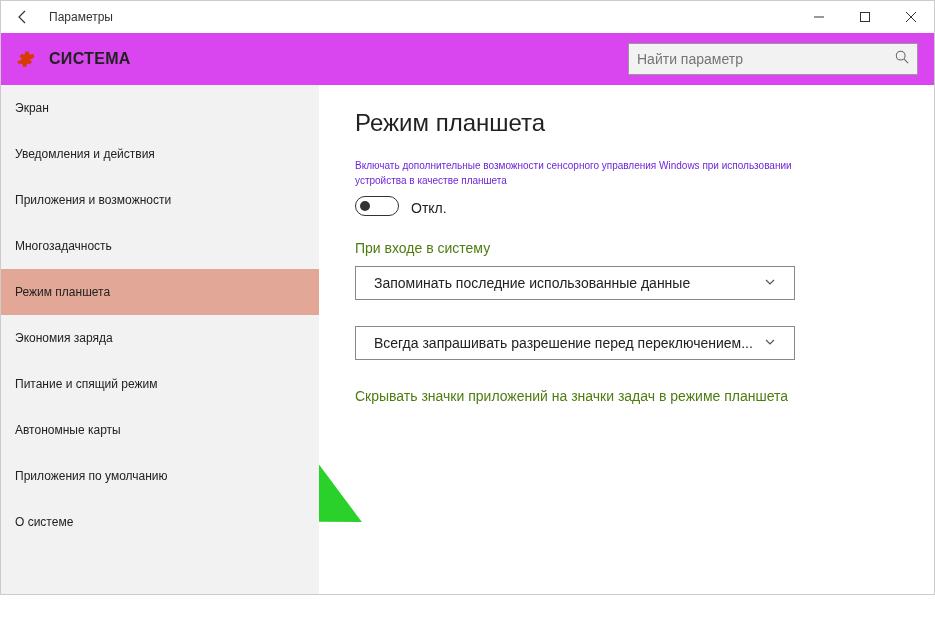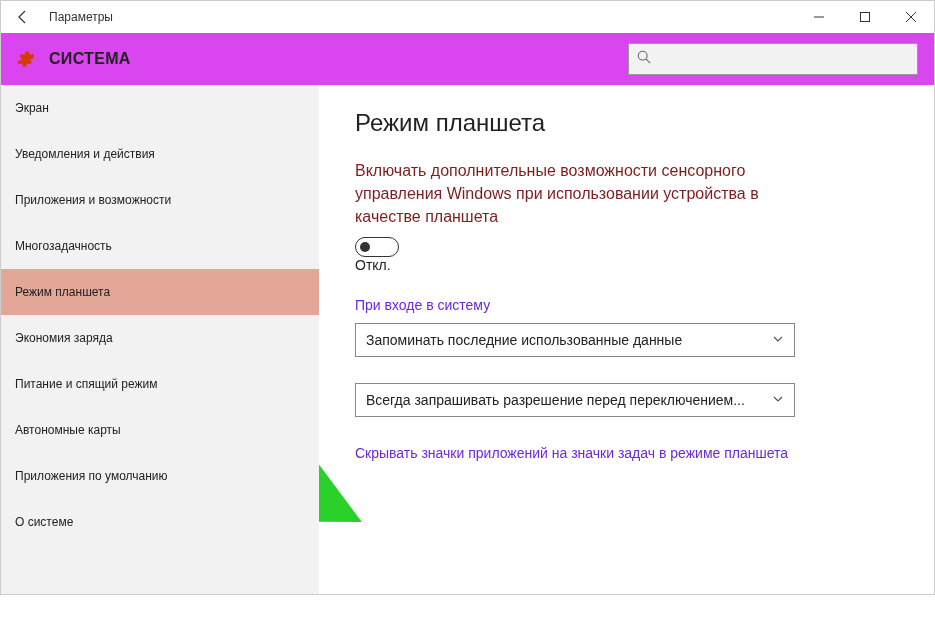--- a/index.html
+++ b/index.html
@@ -15,29 +15,29 @@
   .header .section-title { font-size: 16px; font-weight: 600; letter-spacing: 0.3px; color:#222; flex:1; }
   .header .search { width: 290px; height: 32px; border:1px solid #999; display:flex; align-items:center; padding: 0 8px; background:#f2f2f2; }
   .header .search input { flex:1; border:none; background:transparent; outline:none; font-size: 14px; color:#333; }
   .header .search .sicon { color:#555; }
   .body { flex:1; display:flex; min-height:0; }
   .sidebar { width: 318px; background:#f2f2f2; border-right: none; overflow-y:auto; }
   .sidebar-item { height: 46px; display:flex; align-items:center; padding: 0 14px; font-size: 12px; color:#222; cursor:pointer; }
   .sidebar-item.selected { background:#e2a797; }
   .content { flex:1; padding: 24px 30px 20px 36px; overflow-y:auto; position:relative; }
   .content h1 { font-size: 24px; font-weight: 400; color:#222; margin-bottom: 22px; }
-  .content p { font-size: 16px; color:#7f1d1d; line-height: 1.45; max-width: 450px; }
-  .toggle-row { display:flex; align-items:flex-start; margin-top: 8px; margin-bottom: 22px; flex-direction: column; }
+  .content p { font-size: 10px; color:#6d28d9; line-height: 1.45; max-width: 450px; }
+  .toggle-row { display:flex; align-items:flex-end; margin-top: 8px; margin-bottom: 22px; }
   .toggle { width: 44px; height: 20px; border:1px solid #333; border-radius: 10px; position:relative; background:#fff; margin-right: 12px; cursor:pointer; }
   .toggle .knob { width: 10px; height: 10px; background:#333; border-radius:50%; position:absolute; top:4px; left:4px; }
   .toggle.on { background:#d58673; border-color:#d58673; }
   .toggle.on .knob { background:#fff; left:auto; right:4px; }
   .toggle-label { font-size: 14px; color:#222; }
-  .section-label { font-size: 14px; color:#6d28d9; margin-bottom: 8px; max-width:450px; line-height:1.45;}
-  .dropdown { width: 440px; height: 34px; border:1px solid #888; background:#fff; display:flex; align-items:center; padding: 0 10px; font-size:14px; color:#222; margin-bottom: 26px; cursor:pointer; }
+  .section-label { font-size: 14px; color:#4d7c0f; margin-bottom: 8px; max-width:450px; line-height:1.45;}
+  .dropdown { width: 440px; height: 34px; border:1px solid #888; background:#fff; display:flex; align-items:center; padding: 0 18px; font-size:14px; color:#222; margin-bottom: 26px; cursor:pointer; }
   .dropdown span:first-child { flex:1; white-space:nowrap; overflow:hidden; text-overflow:ellipsis; }
   .chev { color:#555; }
   
   .arrow-svg { position:absolute; pointer-events:none; }
 </style>
 </head>
 <body>
 
 <div class="window">
 
@@ -68,20 +68,21 @@
   </div>
 
   <div class="header">
     <div class="gear">
       <svg width="20" height="20" viewBox="0 0 24 24">
           <path fill="#d83b01" d="M12 8a4 4 0 100 8 4 4 0 000-8zm9.4 4a7.6 7.6 0 00-.1-1.2l2.1-1.6-2-3.4-2.5 1a7.5 7.5 0 00-2-1.2l-.4-2.6h-4l-.4 2.6a7.5 7.5 0 00-2 1.2l-2.5-1-2 3.4 2.1 1.6a7.6 7.6 0 000 2.4L2.6 15l2 3.4 2.5-1c.6.5 1.3.9 2 1.2l.4 2.6h4l.4-2.6c.7-.3 1.4-.7 2-1.2l2.5 1 2-3.4-2.1-1.6c.1-.4.1-.8.1-1.2z"></path>
         </svg>
     </div>
     <div class="section-title">СИСТЕМА</div>
     <div class="search">
+      <input type="text" placeholder="Найти параметр" style="">
       <span class="sicon">
         <svg width="14" height="14" viewBox="0 0 16 16">
             <circle cx="6.5" cy="6.5" r="5" stroke="#666" stroke-width="1.2" fill="none"></circle>
             <path d="M10.5 10.5 L15 15" stroke="#666" stroke-width="1.2"></path>
           </svg>
       </span>
     </div>
   </div>
 
   <div class="body">

